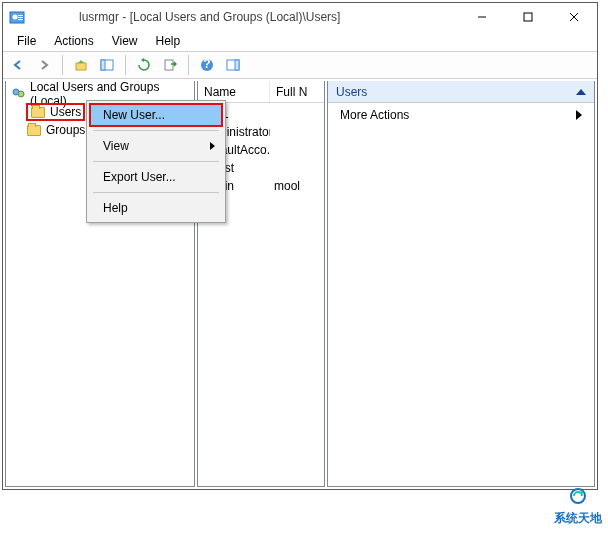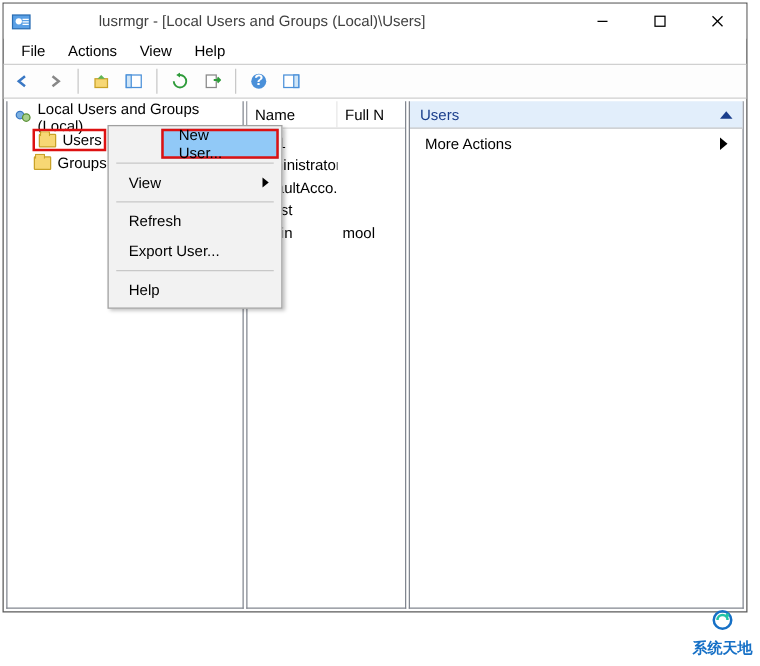--- a/index.html
+++ b/index.html
@@ -36,21 +36,21 @@
   .list-row { display:flex; align-items:center; height:18px;}
   .list-row .c1 { width:72px; padding-left:4px; display:flex; align-items:center; overflow:hidden;}
   .list-row .c2 { flex:1; padding-left:4px; overflow:hidden;}
   .actions-hdr { height:22px; background:#f0f0f0; border-bottom:1px solid #c8c8c8; display:flex; align-items:center; padding:0 8px; font-weight:600;}
   .actions-sec { height:22px; background:#e2eefb; border-bottom:1px solid #c8c8c8; display:flex; align-items:center; padding:0 8px; color:#1a3e8c; justify-content:space-between;}
   .actions-item { height:24px; display:flex; align-items:center; padding:4px 12px; justify-content:space-between;}
   .arrow-up { width:0;height:0;border-left:5px solid transparent;border-right:5px solid transparent;border-bottom:6px solid #1a3e8c;}
   .arrow-rt { width:0;height:0;border-top:5px solid transparent;border-bottom:5px solid transparent;border-left:6px solid #000;}
   .ctxmenu { position:absolute; left:86px; top:100px; width:140px; background:#f2f2f2; border:1px solid #a0a0a0; box-shadow:2px 2px 3px rgba(0,0,0,.25); padding:2px;}
   .ctx-item { height:24px; display:flex; align-items:center; padding:0 22px 0 14px; position:relative; color:#000;}
-  .ctx-item.hov { background:#91c9f7; border:2px solid #d11; height:24px; padding:0 20px 0 12px;margin-left:40px;}
+  .ctx-item.hov { background:#91c9f7; border:2px solid #d11; height:24px; padding:0 20px 0 12px;}
   .ctx-item.sub::after { content:""; position:absolute; right:8px; top:50%; transform:translateY(-50%); width:0;height:0;border-top:4px solid transparent;border-bottom:4px solid transparent;border-left:5px solid #000;}
   .ctx-sep { height:1px; background:#c8c8c8; margin:3px 4px;}
   .watermark { position:absolute; right:6px; bottom:6px; display:flex; align-items:center; gap:4px; color:#1670c6; font-size:14px; font-weight:600;flex-direction:column;}
   .wm-icon { width:20px; height:20px;}
 </style>
 </head>
 <body>
 
 <div class="frame">
   <div class="window">
@@ -224,21 +224,20 @@
         </div>
       </div>
     </div>
   </div>
 
   <div class="ctxmenu" id="ctxmenu">
       <div class="ctx-item hov">New User...</div>
       <div class="ctx-sep"></div>
       <div class="ctx-item sub">View</div>
       <div class="ctx-sep"></div>
-      <div class="ctx-item">Refresh</div>
       <div class="ctx-item">Export User...</div>
       <div class="ctx-sep"></div>
       <div class="ctx-item">Help</div>
     </div>
 
   <div class="watermark">
     <span class="wm-icon"><svg viewBox="0 0 20 20">
           <circle cx="10" cy="10" r="7" fill="none" stroke="#1670c6" stroke-width="2"></circle>
           <path d="M6 10 A4 4 0 0 1 14 10" fill="none" stroke="#22c3a6" stroke-width="2"></path>
           <circle cx="14" cy="6" r="1.5" fill="#22c3a6"></circle>

